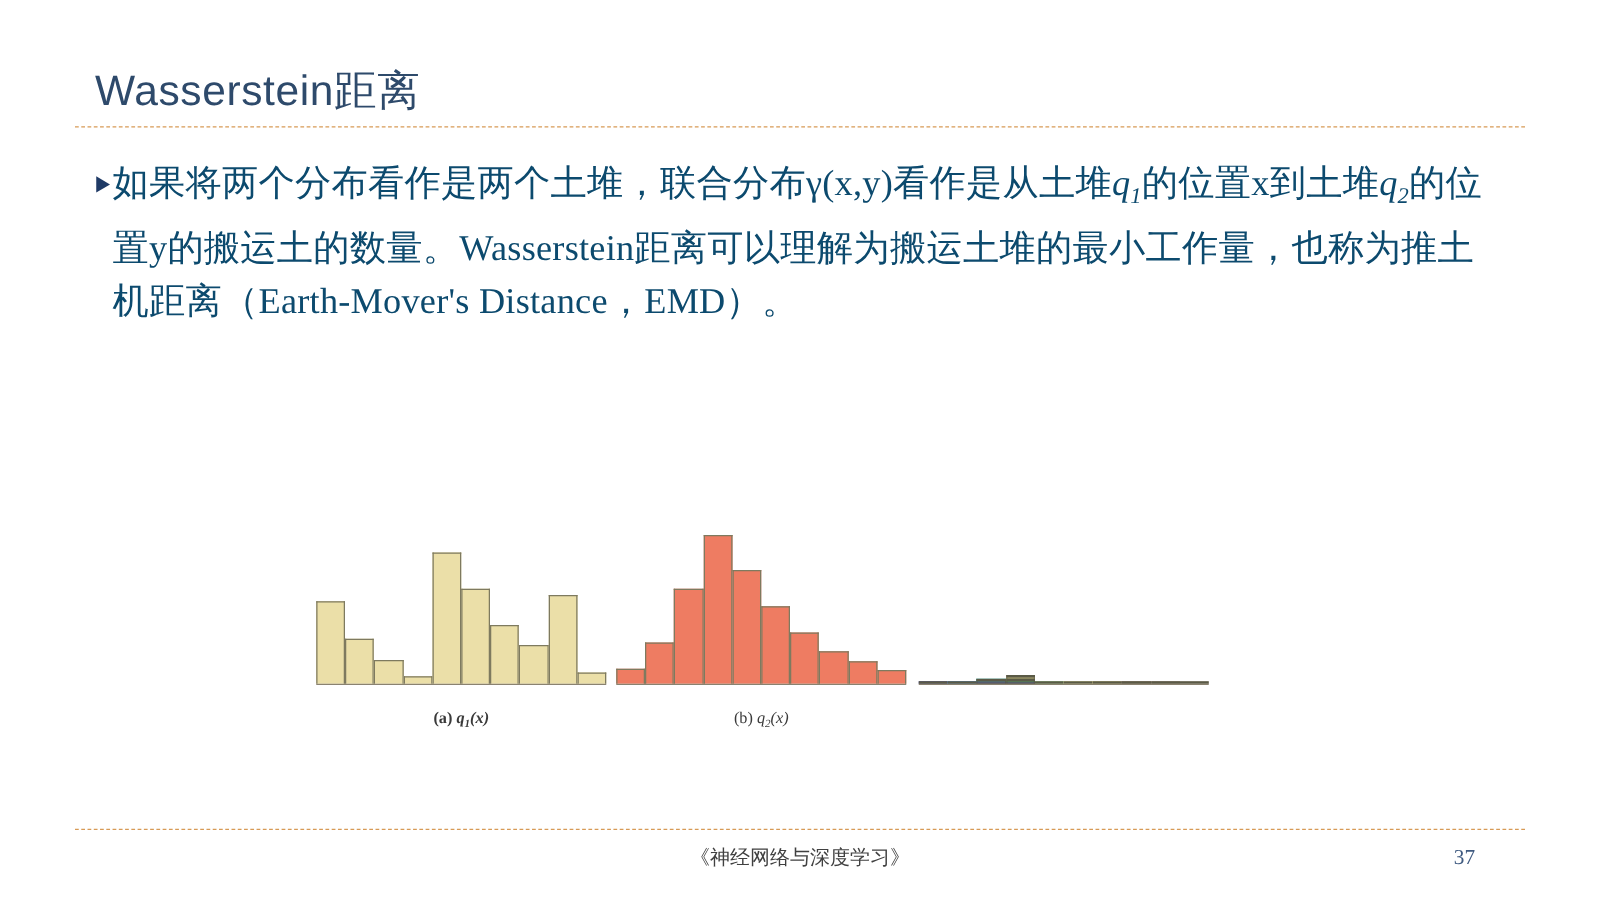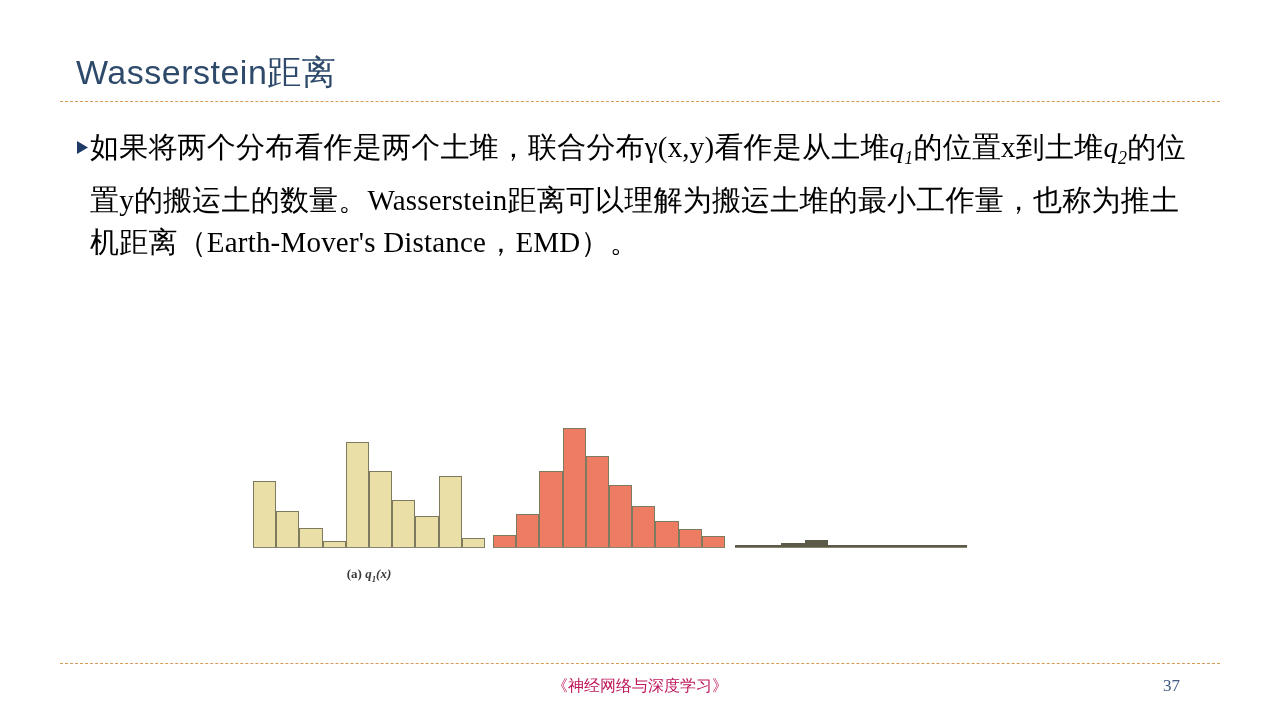--- a/index.html
+++ b/index.html
@@ -52,21 +52,21 @@
     width: 14px;
     margin-top: 14px;
     line-height: 0;
   }
   .bullet-mark svg { display: block; }
   .body-text {
     flex: 1 1 auto;
     font-family: "Liberation Serif", serif;
     font-size: 29px;
     line-height: 42px;
-    color: #000000;
+    color: #0c4a6e;
     text-align: left;
     letter-spacing: 0.2px;
   }
   .body-text .sub { font-size: 0.62em; vertical-align: sub; }
   .body-text i { font-style: italic; }
 
   
   .figure {
     position: absolute;
     left: 245px;
@@ -152,21 +152,21 @@
     border-top: 1.5px dashed #d79a56;
   }
   .footer-center {
     position: absolute;
     left: 0;
     right: 0;
     top: 676px;
     text-align: center;
     font-family: Liberation Mono, monospace;
     font-size: 16px;
-    color: #be185d;
+    color: #404040;
   }
   .footer-page {
     position: absolute;
     right: 100px;
     top: 676px;
     font-family: "Liberation Serif", serif;
     font-size: 17px;
     color: #3f5a80;
   }
 </style>
@@ -217,20 +217,21 @@
           <div class="bar" style="height: 94%; background: rgb(238, 124, 98); border-color: rgb(126, 122, 95);"></div>
           <div class="bar" style="height: 72%; background: rgb(238, 124, 98); border-color: rgb(126, 122, 95);"></div>
           <div class="bar" style="height: 49%; background: rgb(238, 124, 98); border-color: rgb(126, 122, 95);"></div>
           <div class="bar" style="height: 32%; background: rgb(238, 124, 98); border-color: rgb(126, 122, 95);"></div>
           <div class="bar" style="height: 20%; background: rgb(238, 124, 98); border-color: rgb(126, 122, 95);"></div>
           <div class="bar" style="height: 14%; background: rgb(238, 124, 98); border-color: rgb(126, 122, 95);"></div>
           <div class="bar" style="height: 8%; background: rgb(238, 124, 98); border-color: rgb(126, 122, 95);"></div>
         </div>
       <div class="axis"></div>
     </div>
+    <div class="caption"><span>(b)</span>&nbsp;<i>q</i><i class="sub">2</i><i>(x)</i></div>
   </div>
 
   <div class="panel panel-c">
     <div class="plot">
       <div class="bars" id="bars-c">
           <div class="stack">
             <div class="seg" style="height: 9%; background: rgb(46, 47, 148);"></div>
           </div>
           <div class="stack">
             <div class="seg" style="height: 26%; background: rgb(31, 111, 208);"></div>

